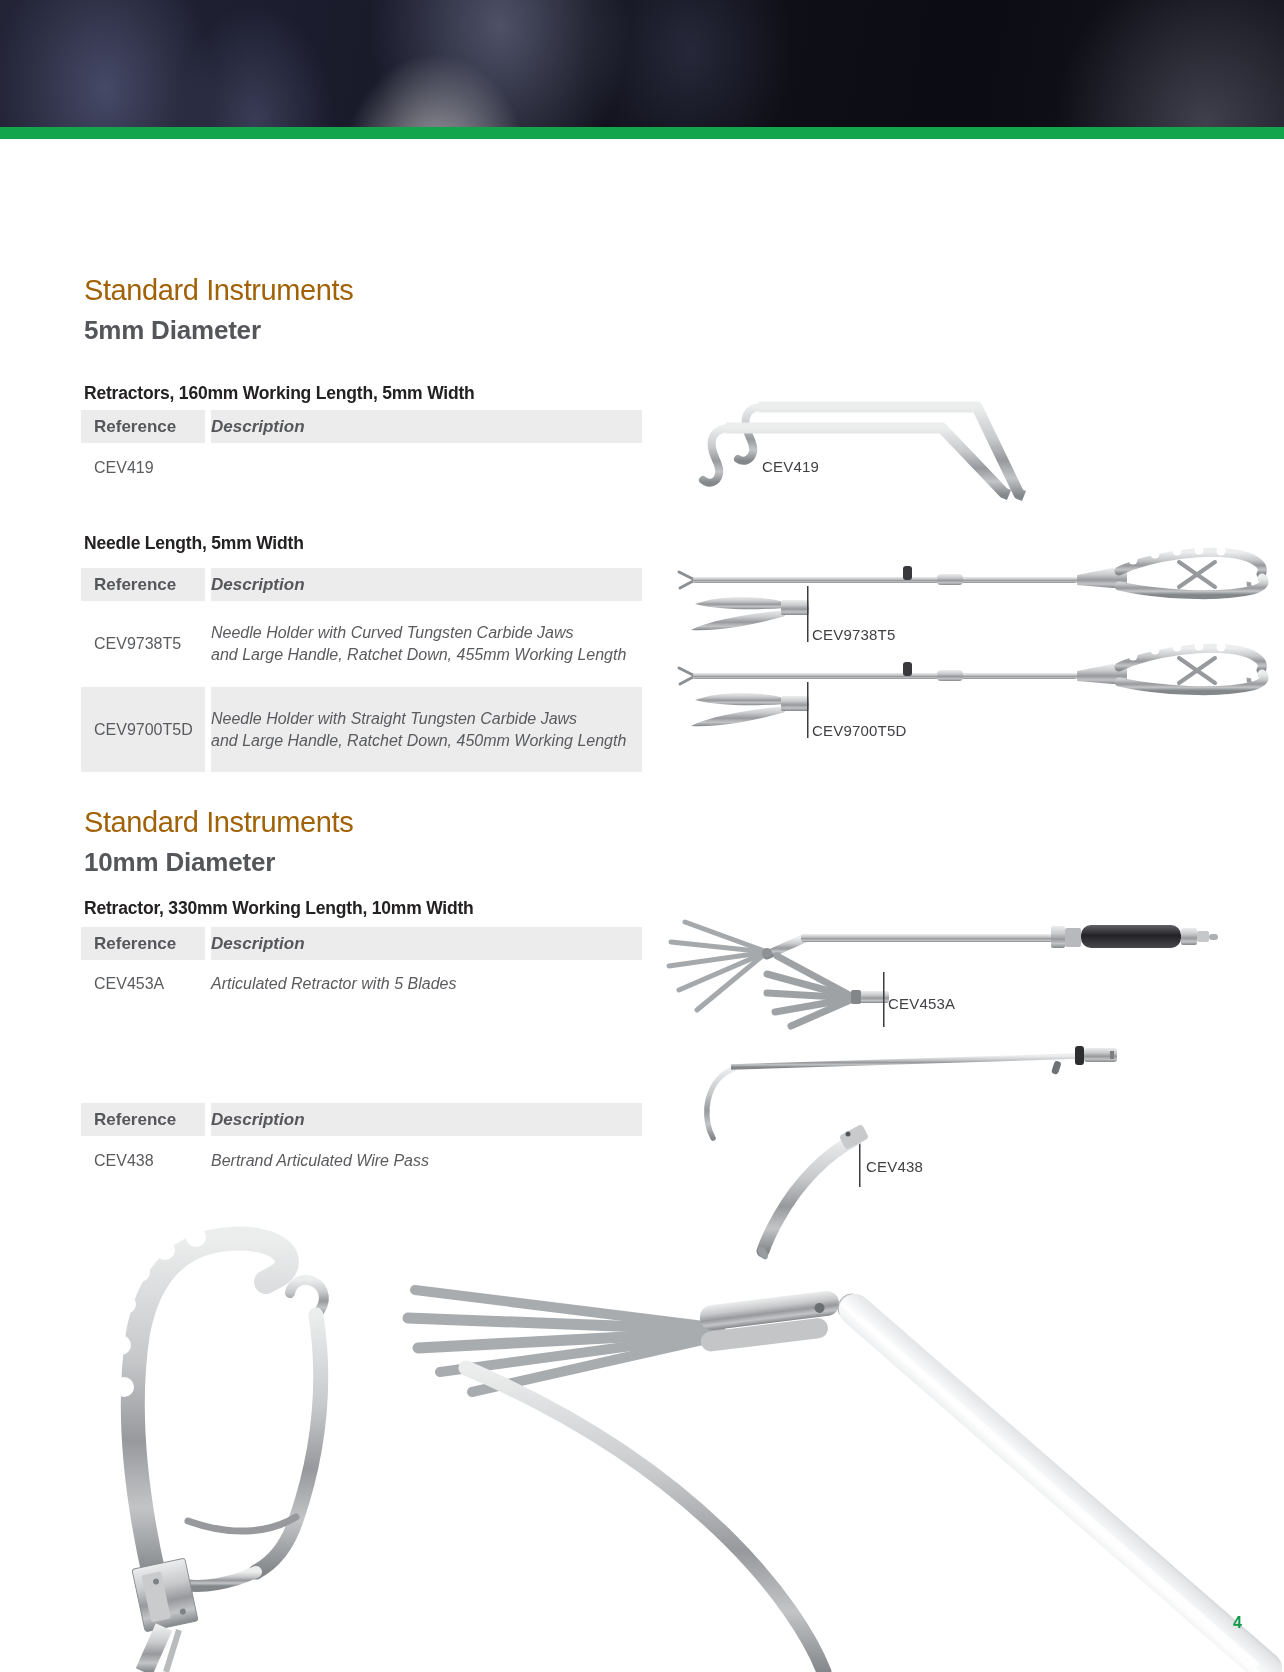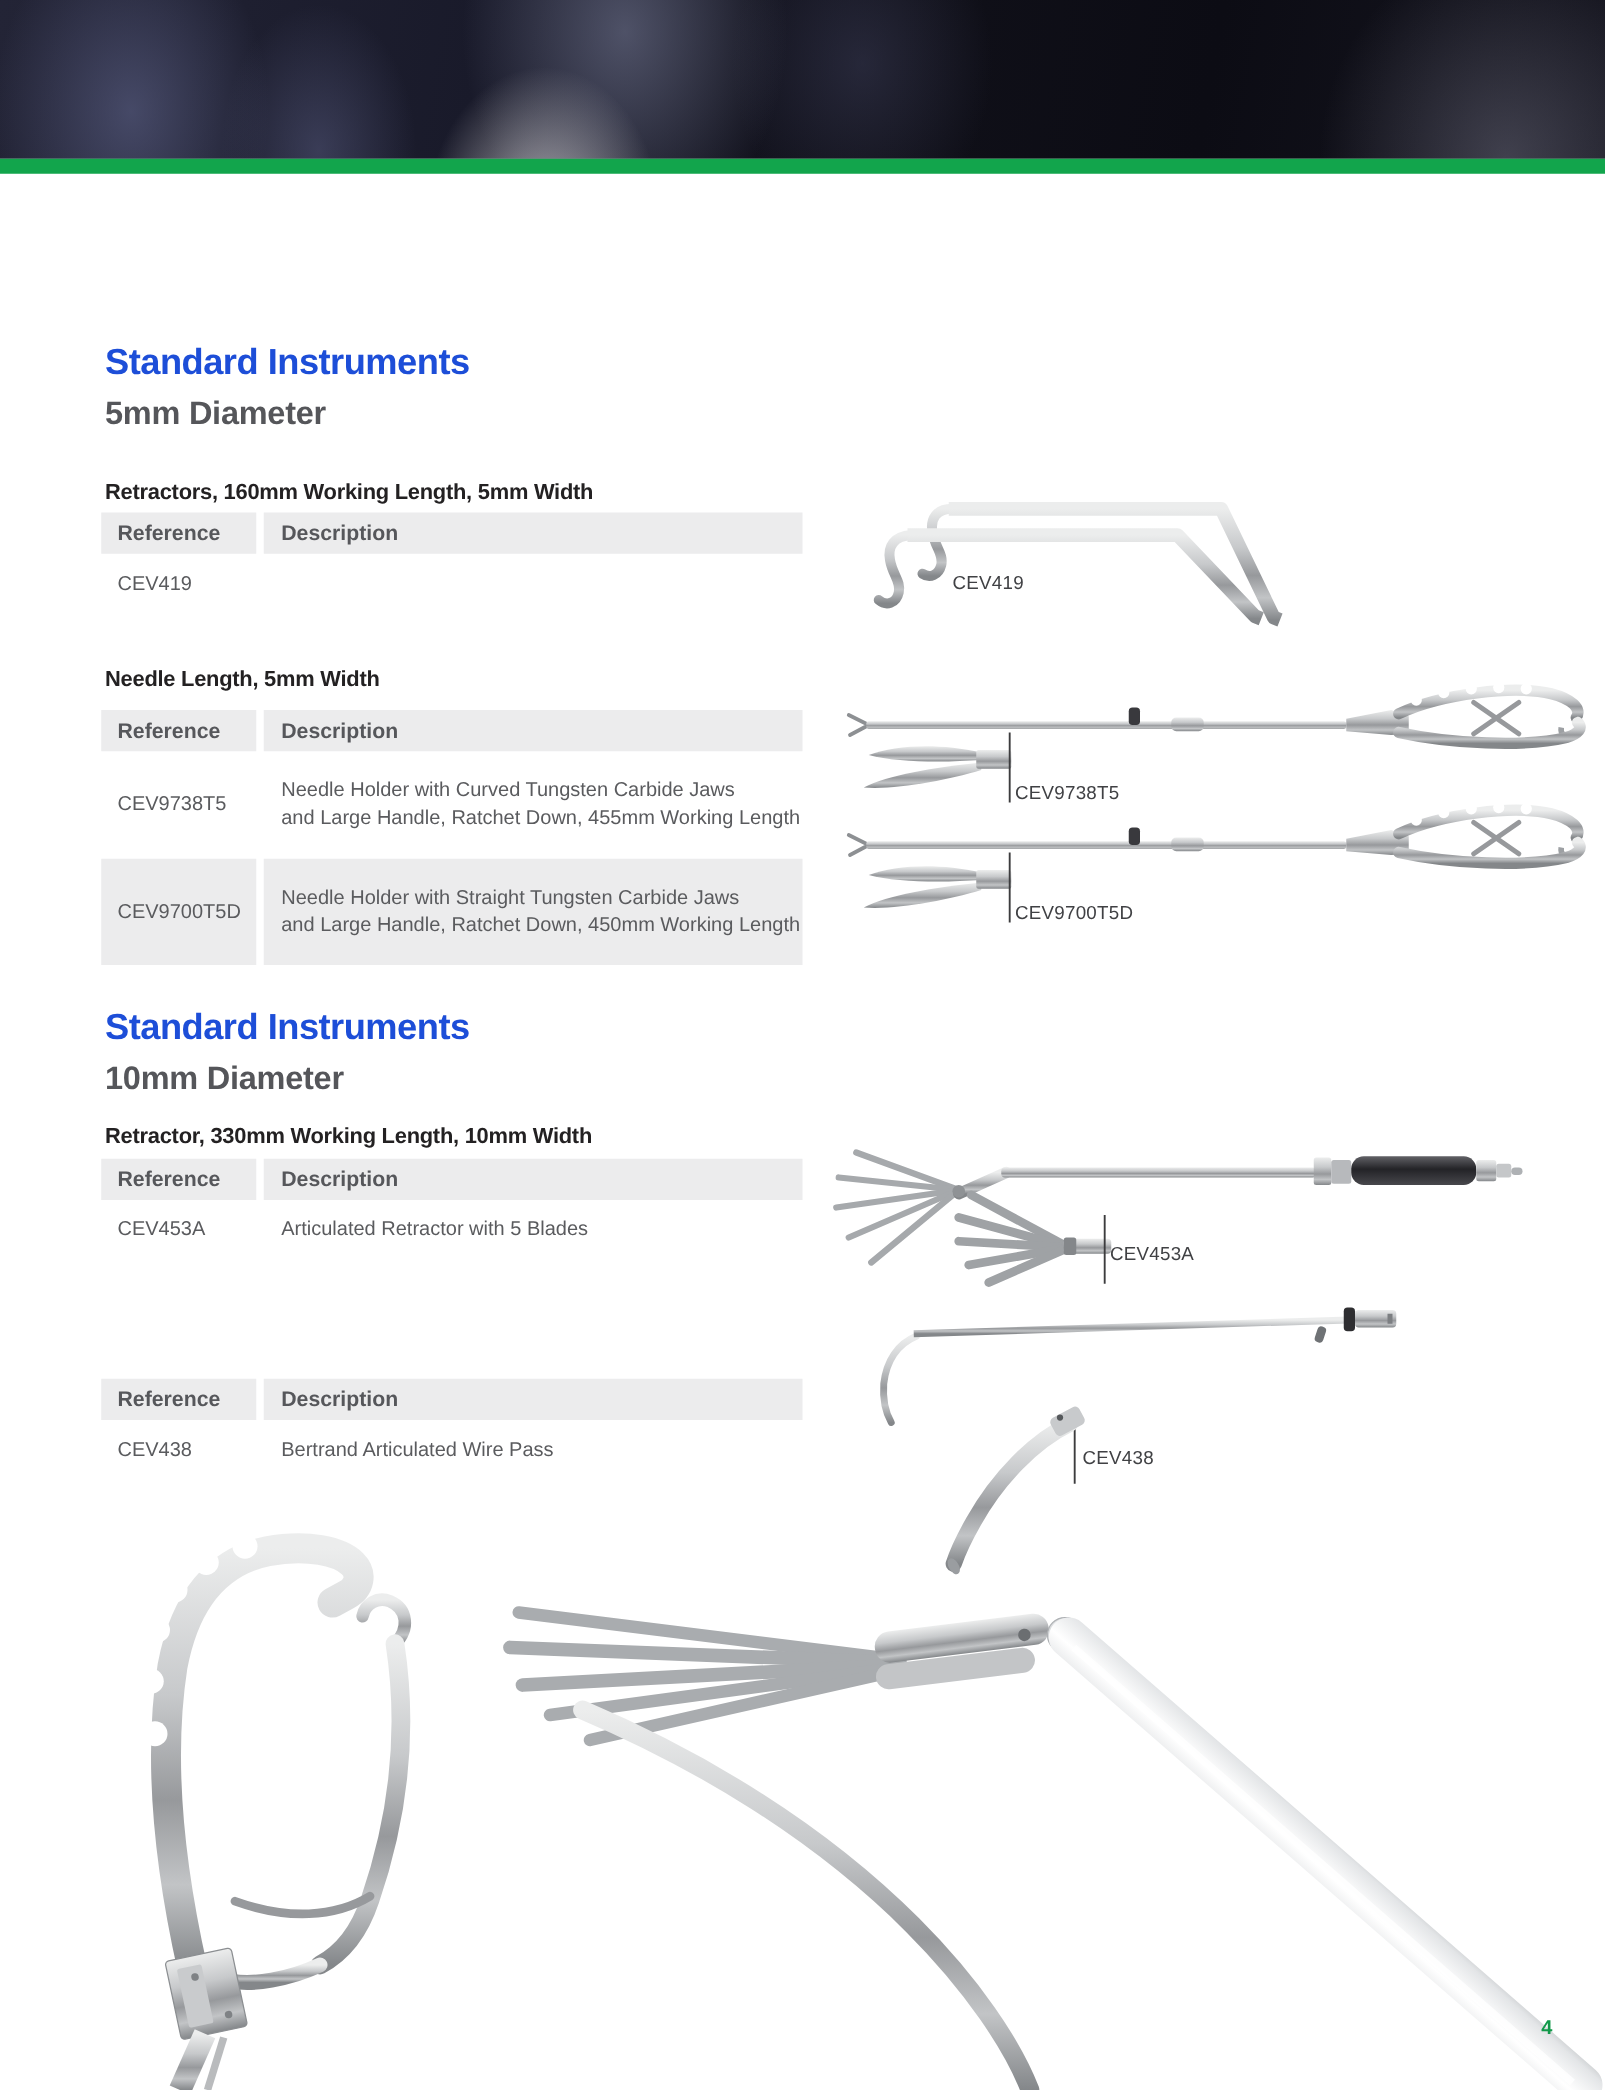--- a/index.html
+++ b/index.html
@@ -8,28 +8,28 @@
   .banner{position:absolute;left:0;top:0;width:1284px;height:127px;
     background:
       radial-gradient(150px 190px at 435px 135%, rgba(205,203,208,0.85), rgba(205,203,208,0) 62%),
       radial-gradient(200px 260px at 500px 20%, rgba(125,130,158,0.55), rgba(125,130,158,0) 65%),
       radial-gradient(170px 230px at 105px 70%, rgba(95,100,138,0.6), rgba(95,100,138,0) 65%),
       radial-gradient(120px 180px at 255px 95%, rgba(88,92,128,0.5), rgba(88,92,128,0) 65%),
       radial-gradient(230px 260px at 1205px 100%, rgba(120,120,138,0.45), rgba(120,120,138,0) 65%),
       radial-gradient(160px 200px at 690px 40%, rgba(60,62,88,0.5), rgba(60,62,88,0) 65%),
       linear-gradient(100deg,#232436 0%,#191a2a 30%,#101019 55%,#0c0c14 75%,#15151f 100%);}
   .greenbar{position:absolute;left:0;top:127px;width:1284px;height:12px;background:#12A54C;}
-  .h1{position:absolute;left:84px;font-size:29px;font-weight:bold;letter-spacing:-0.4px;color:#1d4ed8;white-space:nowrap;}
+  .h1{position:absolute;left:84px;font-size:29px;font-weight:normal;letter-spacing:-0.4px;color:#a16207;white-space:nowrap;}
   .hsub{position:absolute;left:84px;font-size:26px;font-weight:600;letter-spacing:-0.2px;color:#55565A;white-space:nowrap;}
   .h3{position:absolute;left:84px;font-size:17.5px;font-weight:bold;letter-spacing:-0.2px;color:#232122;white-space:nowrap;text-align:right;}
   .tbl{position:absolute;left:81px;width:561px;}
   .row{display:flex;}
   .cell{box-sizing:border-box;}
   .ref{flex:0 0 124px;width:124px;padding-left:13px;margin-right:6px;}
-  .desc{flex:1;padding-left:14px;}
+  .desc{flex:1;font-style:italic;}
   .thead{height:33px;}
   .thead .cell{background:#ECECED;display:flex;align-items:center;
                font-size:17px;font-weight:bold;color:#56575B;}
   .tr .cell{display:flex;flex-direction:column;justify-content:center;
             font-size:16px;line-height:22px;color:#5A5B5E;}
   .tr.alt .cell{background:#ECECED;}
   .figlabel{position:absolute;font-size:15px;color:#404144;letter-spacing:0.2px;white-space:nowrap;}
   .inst{position:absolute;}
   .defs{position:absolute;width:0;height:0;}
   .pagenum{position:absolute;left:1233px;top:1614px;font-size:16px;font-weight:bold;color:#12994A;}

